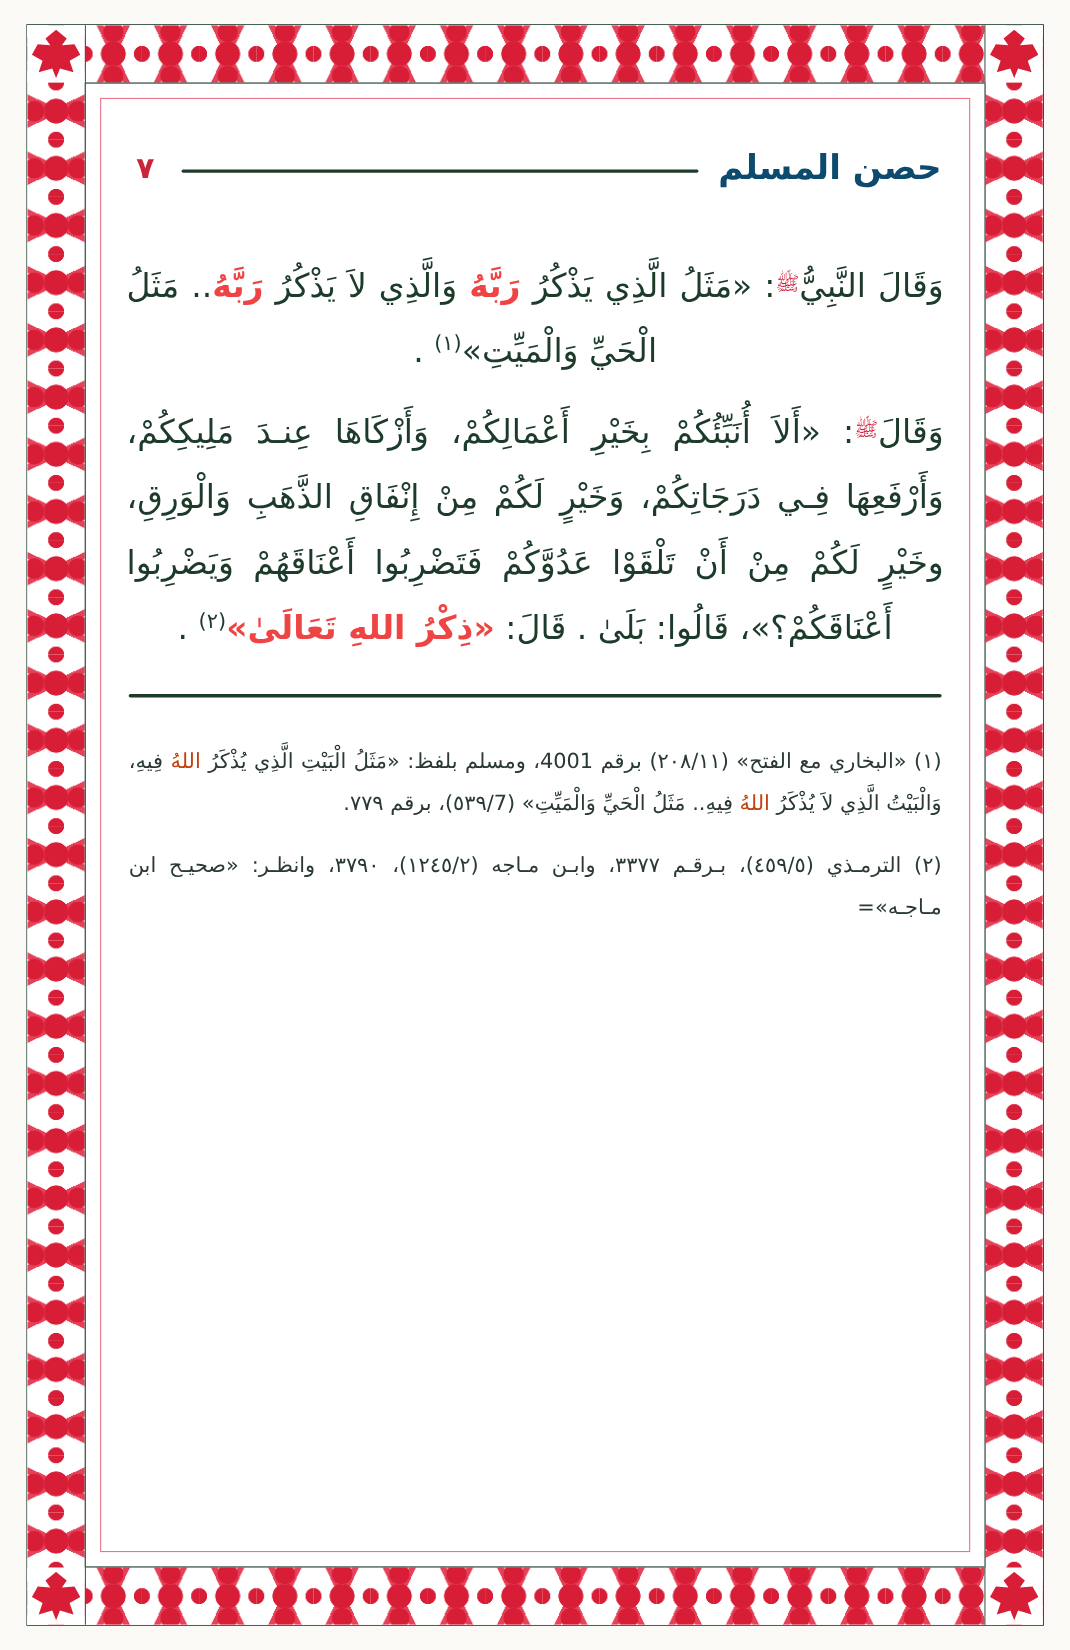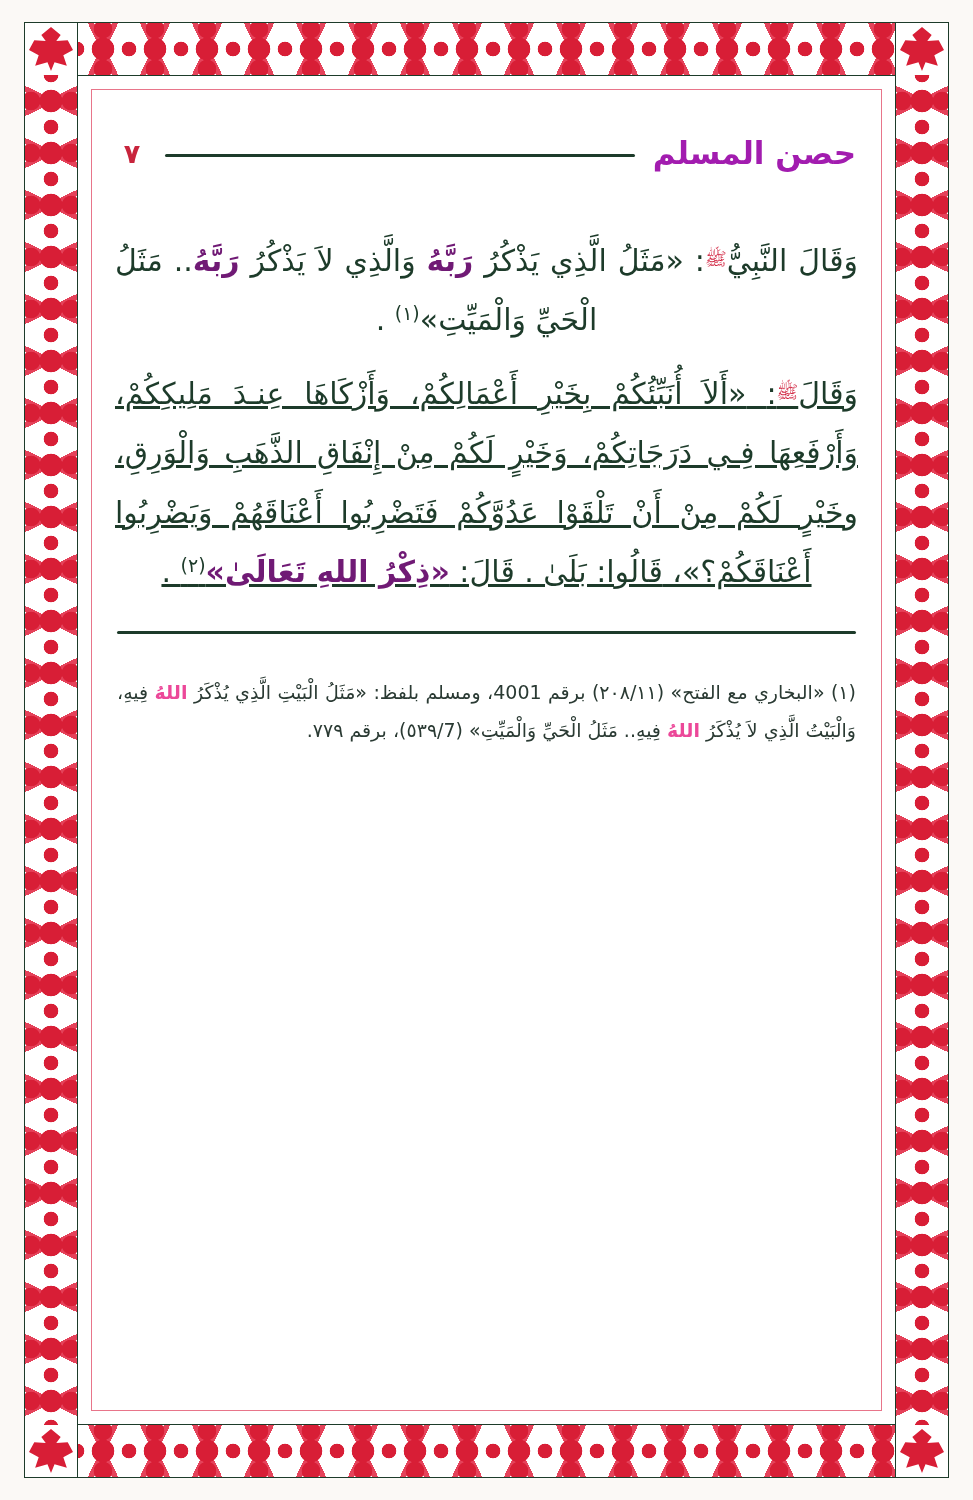--- a/index.html
+++ b/index.html
@@ -100,21 +100,21 @@
 
   
   .page-header{
     display:flex;align-items:center;
     direction:rtl;
     gap:18px;
     margin-top:26px;
     padding:0 6px;
   }
   .book-title{
-    color:#a21caf;
+    color:#0c4a6e;
     font-size:31px;
     font-weight:bold;
     white-space:nowrap;
     letter-spacing:-0.5px;
   }
   .header-rule{
     flex:1;height:3px;background:#1d3b2a;border-radius:2px;
     margin-top:4px;
   }
   .page-number{
@@ -130,22 +130,22 @@
     margin-top:30px;
     color:#1d3b2a;
     font-size:30px;
     line-height:1.98;
     text-align:justify;
     text-align-last:center;
     padding:0 4px;
     font-family:"DejaVu Sans","Liberation Sans",sans-serif;
   }
   .hadith{margin-bottom:4px;}
-  .hadith + .hadith{margin-top:14px;text-decoration:underline;}
-  .em-red{color:#701a75;font-weight:bold;}
+  .hadith + .hadith{margin-top:14px;}
+  .em-red{color:#ef4444;font-weight:bold;}
   .salla{
     color:#d01f3c;
     font-size:18px;
     vertical-align:0.35em;
     letter-spacing:-1px;
   }
   .ref-mark{
     font-size:19px;
     vertical-align:0.55em;
     color:#1d3b2a;
@@ -162,21 +162,21 @@
   .footnotes{
     direction:rtl;
     color:#2a3a33;
     font-size:19px;
     line-height:2.0;
     text-align:justify;
     padding:0 6px;
   }
   .footnote{margin-bottom:14px;}
   .footnote:last-child{margin-bottom:0;}
-  .fn-red{color:#ec4899;font-weight:bold;}
+  .fn-red{color:#c2410c;font-weight:normal;}
 </style>
 </head>
 <body>
 
 <div class="page">
 
   <div class="ornament-frame">
     <div class="orn orn-top"></div>
     <div class="orn orn-bottom"></div>
     <div class="orn orn-left"></div>
@@ -204,18 +204,19 @@
         <p class="hadith"><span>وَقَالَ</span><span class="salla">ﷺ</span><span>:</span> <span>«أَلاَ أُنَبِّئُكُمْ بِخَيْرِ أَعْمَالِكُمْ، وَأَزْكَاهَا عِنـدَ مَلِيكِكُمْ، وَأَرْفَعِهَا فِـي دَرَجَاتِكُمْ، وَخَيْرٍ لَكُمْ مِنْ إِنْفَاقِ الذَّهَبِ وَالْوَرِقِ، وخَيْرٍ لَكُمْ مِنْ أَنْ تَلْقَوْا عَدُوَّكُمْ فَتَضْرِبُوا أَعْنَاقَهُمْ وَيَضْرِبُوا أَعْنَاقَكُمْ؟»، </span><span>قَالُوا: بَلَىٰ . قَالَ: </span><span class="em-red">«ذِكْرُ اللهِ تَعَالَىٰ»</span><span class="ref-mark">(٢)</span><span> .</span></p>
 
       </div>
 
       <div class="foot-rule"></div>
 
       <div class="footnotes">
 
         <p class="footnote"><span>(١)</span><span> «البخاري مع الفتح» (٢٠٨/١١) برقم 4001، ومسلم بلفظ: «مَثَلُ الْبَيْتِ الَّذِي يُذْكَرُ </span><span class="fn-red">اللهُ</span><span> فِيهِ، وَالْبَيْتُ الَّذِي لاَ يُذْكَرُ </span><span class="fn-red">اللهُ</span><span> فِيهِ.. مَثَلُ الْحَيِّ وَالْمَيِّتِ» (٥٣٩/7)، برقم ٧٧٩.</span></p>
 
+        <p class="footnote"><span>(٢)</span><span> الترمـذي (٤٥٩/٥)، بـرقـم ٣٣٧٧، وابـن مـاجه (١٢٤٥/٢)، ٣٧٩٠، وانظـر: «صحيـح ابن مـاجـه»=</span></p>
 
       </div>
 
     </div>
   </div>
 </div>
 
 </body></html>

